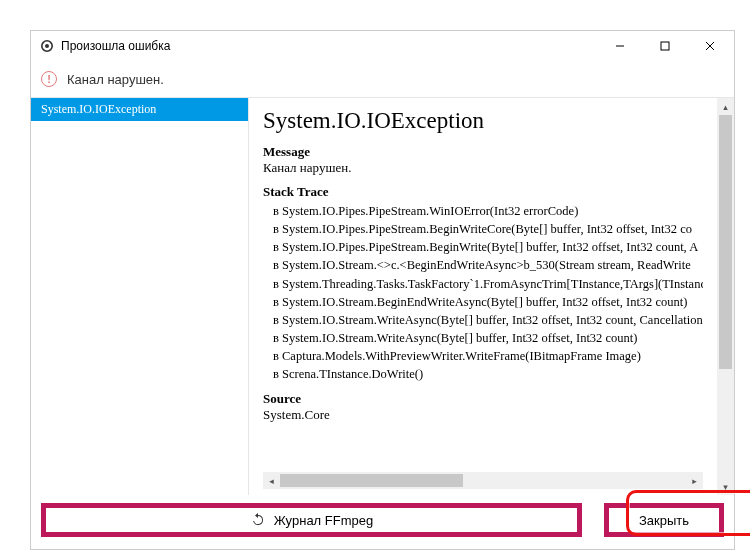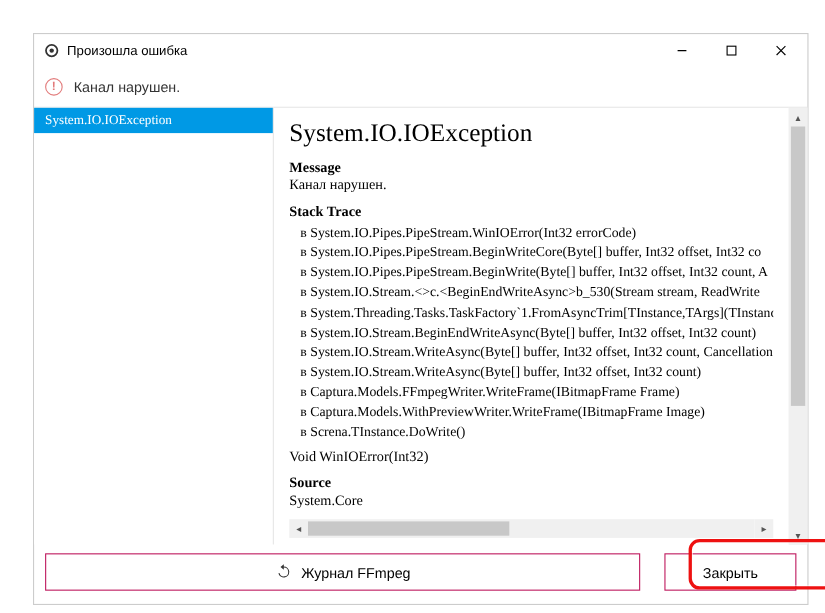--- a/index.html
+++ b/index.html
@@ -131,21 +131,21 @@
 
   .footer {
     display: flex;
     gap: 10px;
     padding: 8px 10px 12px 10px;
     flex-shrink: 0;
     align-items: stretch;
   }
   .btn {
     flex: 1;
-    border: 1px solid #be185d;
+    border: 5px solid #be185d;
     background: #fff;
     font-size: 13px;
     display: flex; align-items: center; justify-content: center;
     gap: 8px;
     height: 34px;
     cursor: pointer;
   }
   .btn.small { flex: 0 0 120px; margin-left: 12px; }
   .btn .icon { width: 16px; height: 16px; display:flex; align-items:center; justify-content:center; }
   .highlight-ring {
@@ -210,26 +210,24 @@
           <div class="sect-label">Stack Trace</div>
           <div class="trace-list">
             <div>в System.IO.Pipes.PipeStream.WinIOError(Int32 errorCode)</div>
             <div>в System.IO.Pipes.PipeStream.BeginWriteCore(Byte[] buffer, Int32 offset, Int32 co</div>
             <div>в System.IO.Pipes.PipeStream.BeginWrite(Byte[] buffer, Int32 offset, Int32 count, A</div>
             <div>в System.IO.Stream.&lt;&gt;c.&lt;BeginEndWriteAsync&gt;b_530(Stream stream, ReadWrite</div>
             <div>в System.Threading.Tasks.TaskFactory`1.FromAsyncTrim[TInstance,TArgs](TInstanc</div>
             <div>в System.IO.Stream.BeginEndWriteAsync(Byte[] buffer, Int32 offset, Int32 count)</div>
             <div>в System.IO.Stream.WriteAsync(Byte[] buffer, Int32 offset, Int32 count, Cancellation</div>
             <div>в System.IO.Stream.WriteAsync(Byte[] buffer, Int32 offset, Int32 count)</div>
-            <div>в Captura.Models.FFmpegWriter.WriteFrame(IBitmapFrame Frame)</div>
             <div>в Captura.Models.WithPreviewWriter.WriteFrame(IBitmapFrame Image)</div>
             <div>в Screna.TInstance.DoWrite()</div>
           </div>
 
-          <div class="sect-body">Void WinIOError(Int32)</div>
 
           <div class="sect-label">Source</div>
           <div class="sect-body">System.Core</div>
         </div>
         <div class="hscroll">
           <div class="arrow">◂</div>
           <div class="htrack">
               <div class="hthumb"></div>
             </div>
           <div class="arrow">▸</div>

